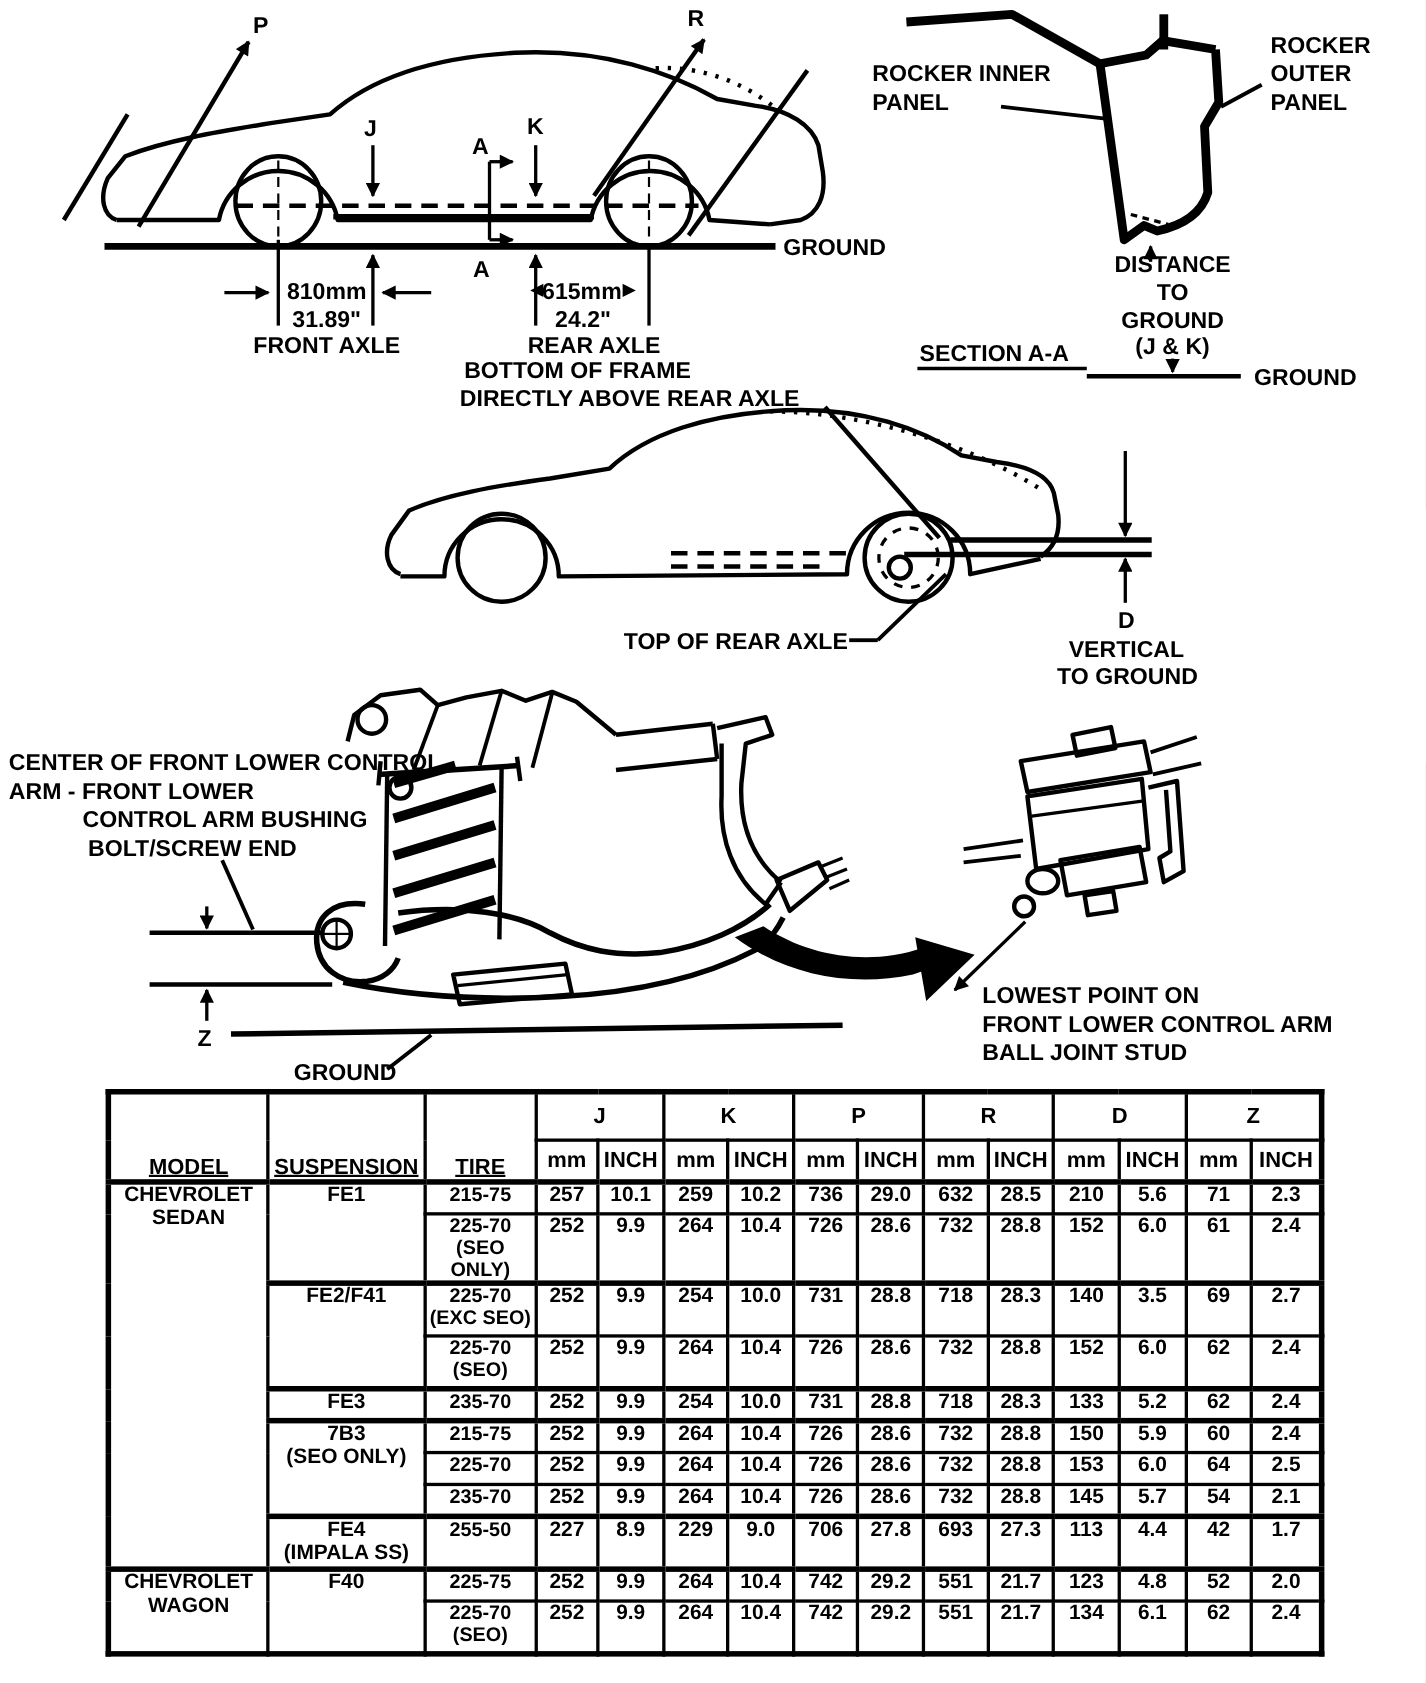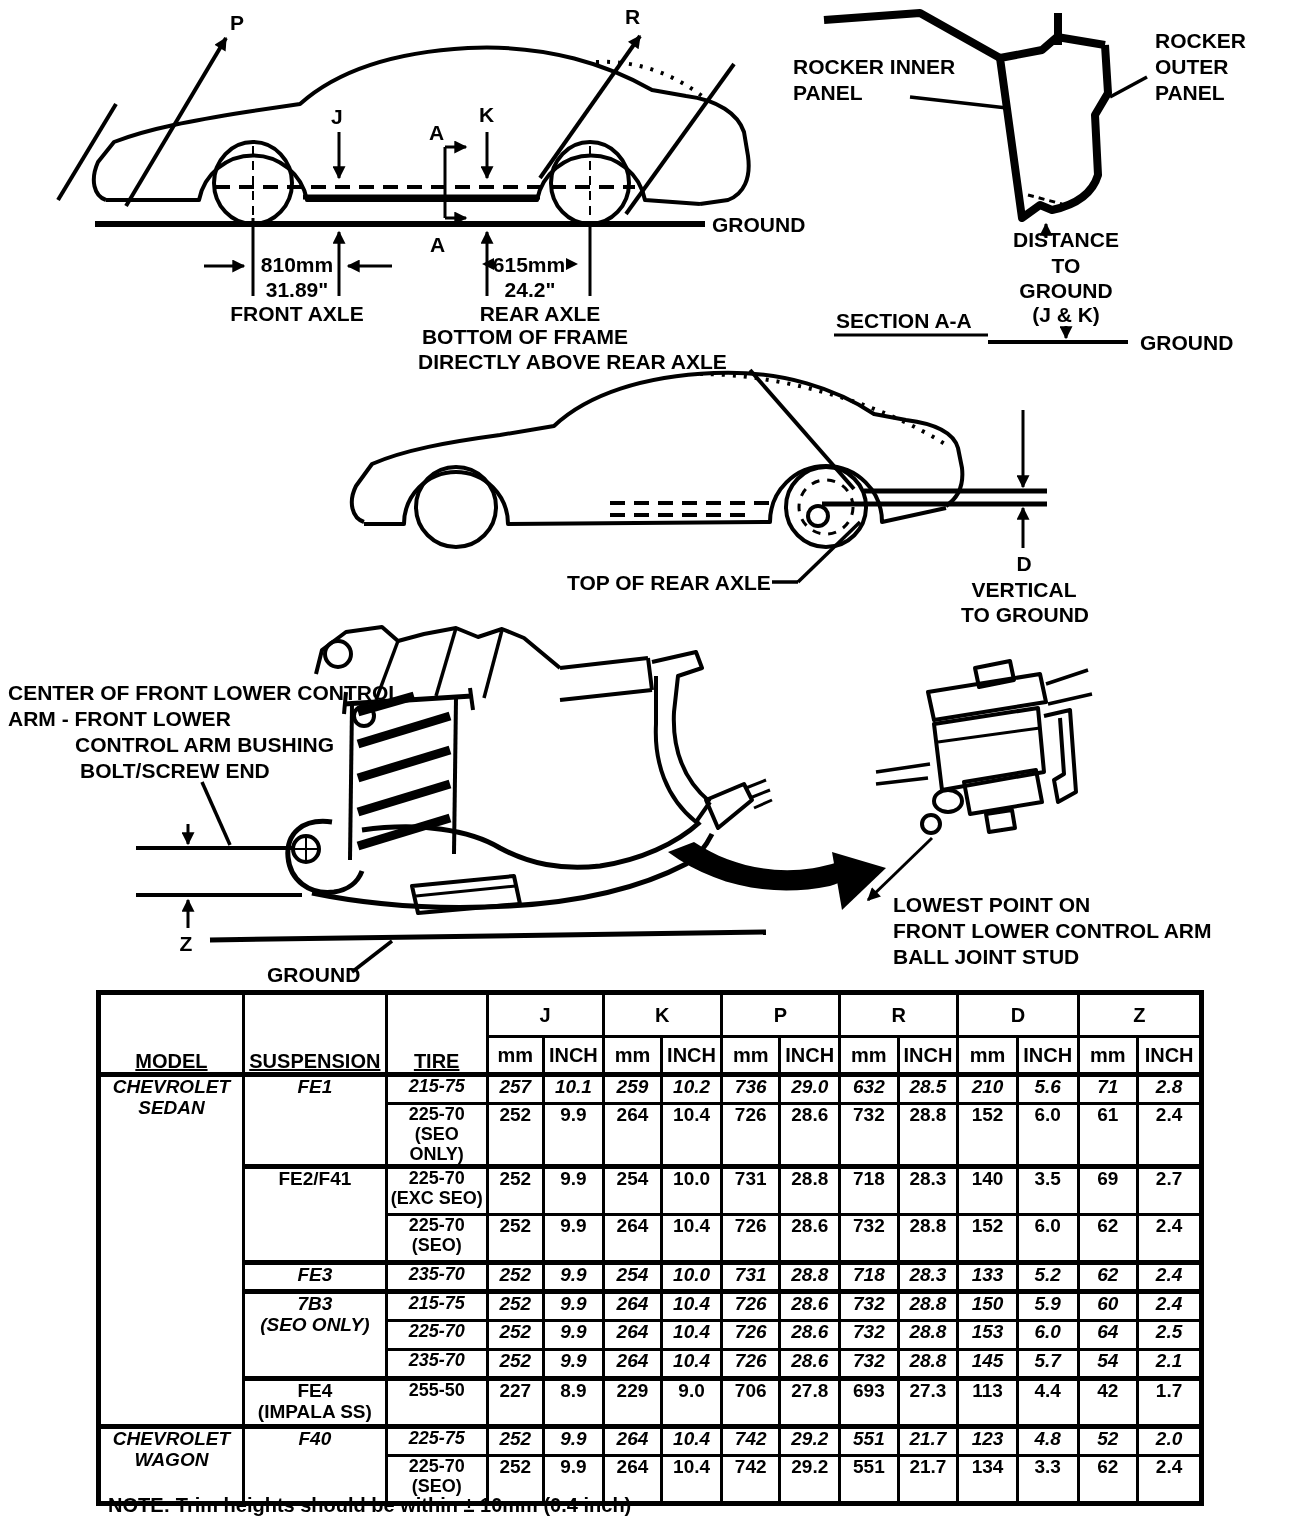--- a/index.html
+++ b/index.html
@@ -14,21 +14,21 @@
              table-layout:fixed;border:5px solid #000;}
   table.trim th,table.trim td{border:3px solid #000;text-align:center;font-weight:bold;
              padding:0;line-height:1.1;overflow:hidden;}
   table.trim th{font-size:20px;}
   th.grp{font-size:21px;height:40px;}
   th.unit{font-size:19px;height:34px;}
   th.lab{vertical-align:bottom;padding-bottom:5px;text-decoration:underline;}
   td.model,td.susp{vertical-align:top;padding-top:3px;font-size:19px;white-space:pre-line;}
   td.tire{vertical-align:top;padding-top:2px;font-size:18px;white-space:pre-line;}
   td.val{vertical-align:top;padding-top:3px;font-size:19px;}
-  tr.h1{height:29px;font-style:italic;} tr.h2{height:48px;}
+  tr.h1{height:29px;} tr.h2{height:48px;}
   tr.heavy td{border-top-width:5px;}
   tbody tr:first-child td{border-top-width:5px;}
 
   .note{position:absolute;left:108px;top:1494px;font-size:20px;font-weight:bold;}
 </style>
 </head>
 <body>
 
 <div class="page">
 
@@ -303,21 +303,21 @@
           <td class="val">10.1</td>
           <td class="val">259</td>
           <td class="val">10.2</td>
           <td class="val">736</td>
           <td class="val">29.0</td>
           <td class="val">632</td>
           <td class="val">28.5</td>
           <td class="val">210</td>
           <td class="val">5.6</td>
           <td class="val">71</td>
-          <td class="val">2.8</td>
+          <td class="val">2.3</td>
         </tr>
         <tr class="h2">
           <td class="tire">225-70
 (SEO ONLY)</td>
           <td class="val">252</td>
           <td class="val">9.9</td>
           <td class="val">264</td>
           <td class="val">10.4</td>
           <td class="val">726</td>
           <td class="val">28.6</td>
@@ -464,22 +464,21 @@
 (SEO)</td>
           <td class="val">252</td>
           <td class="val">9.9</td>
           <td class="val">264</td>
           <td class="val">10.4</td>
           <td class="val">742</td>
           <td class="val">29.2</td>
           <td class="val">551</td>
           <td class="val">21.7</td>
           <td class="val">134</td>
-          <td class="val">3.3</td>
+          <td class="val">6.1</td>
           <td class="val">62</td>
           <td class="val">2.4</td>
         </tr>
       </tbody>
 </table>
 
-<div class="note">NOTE: Trim heights should be within ± 10mm (0.4 inch)</div>
 
 </div>
 
 </body></html>

